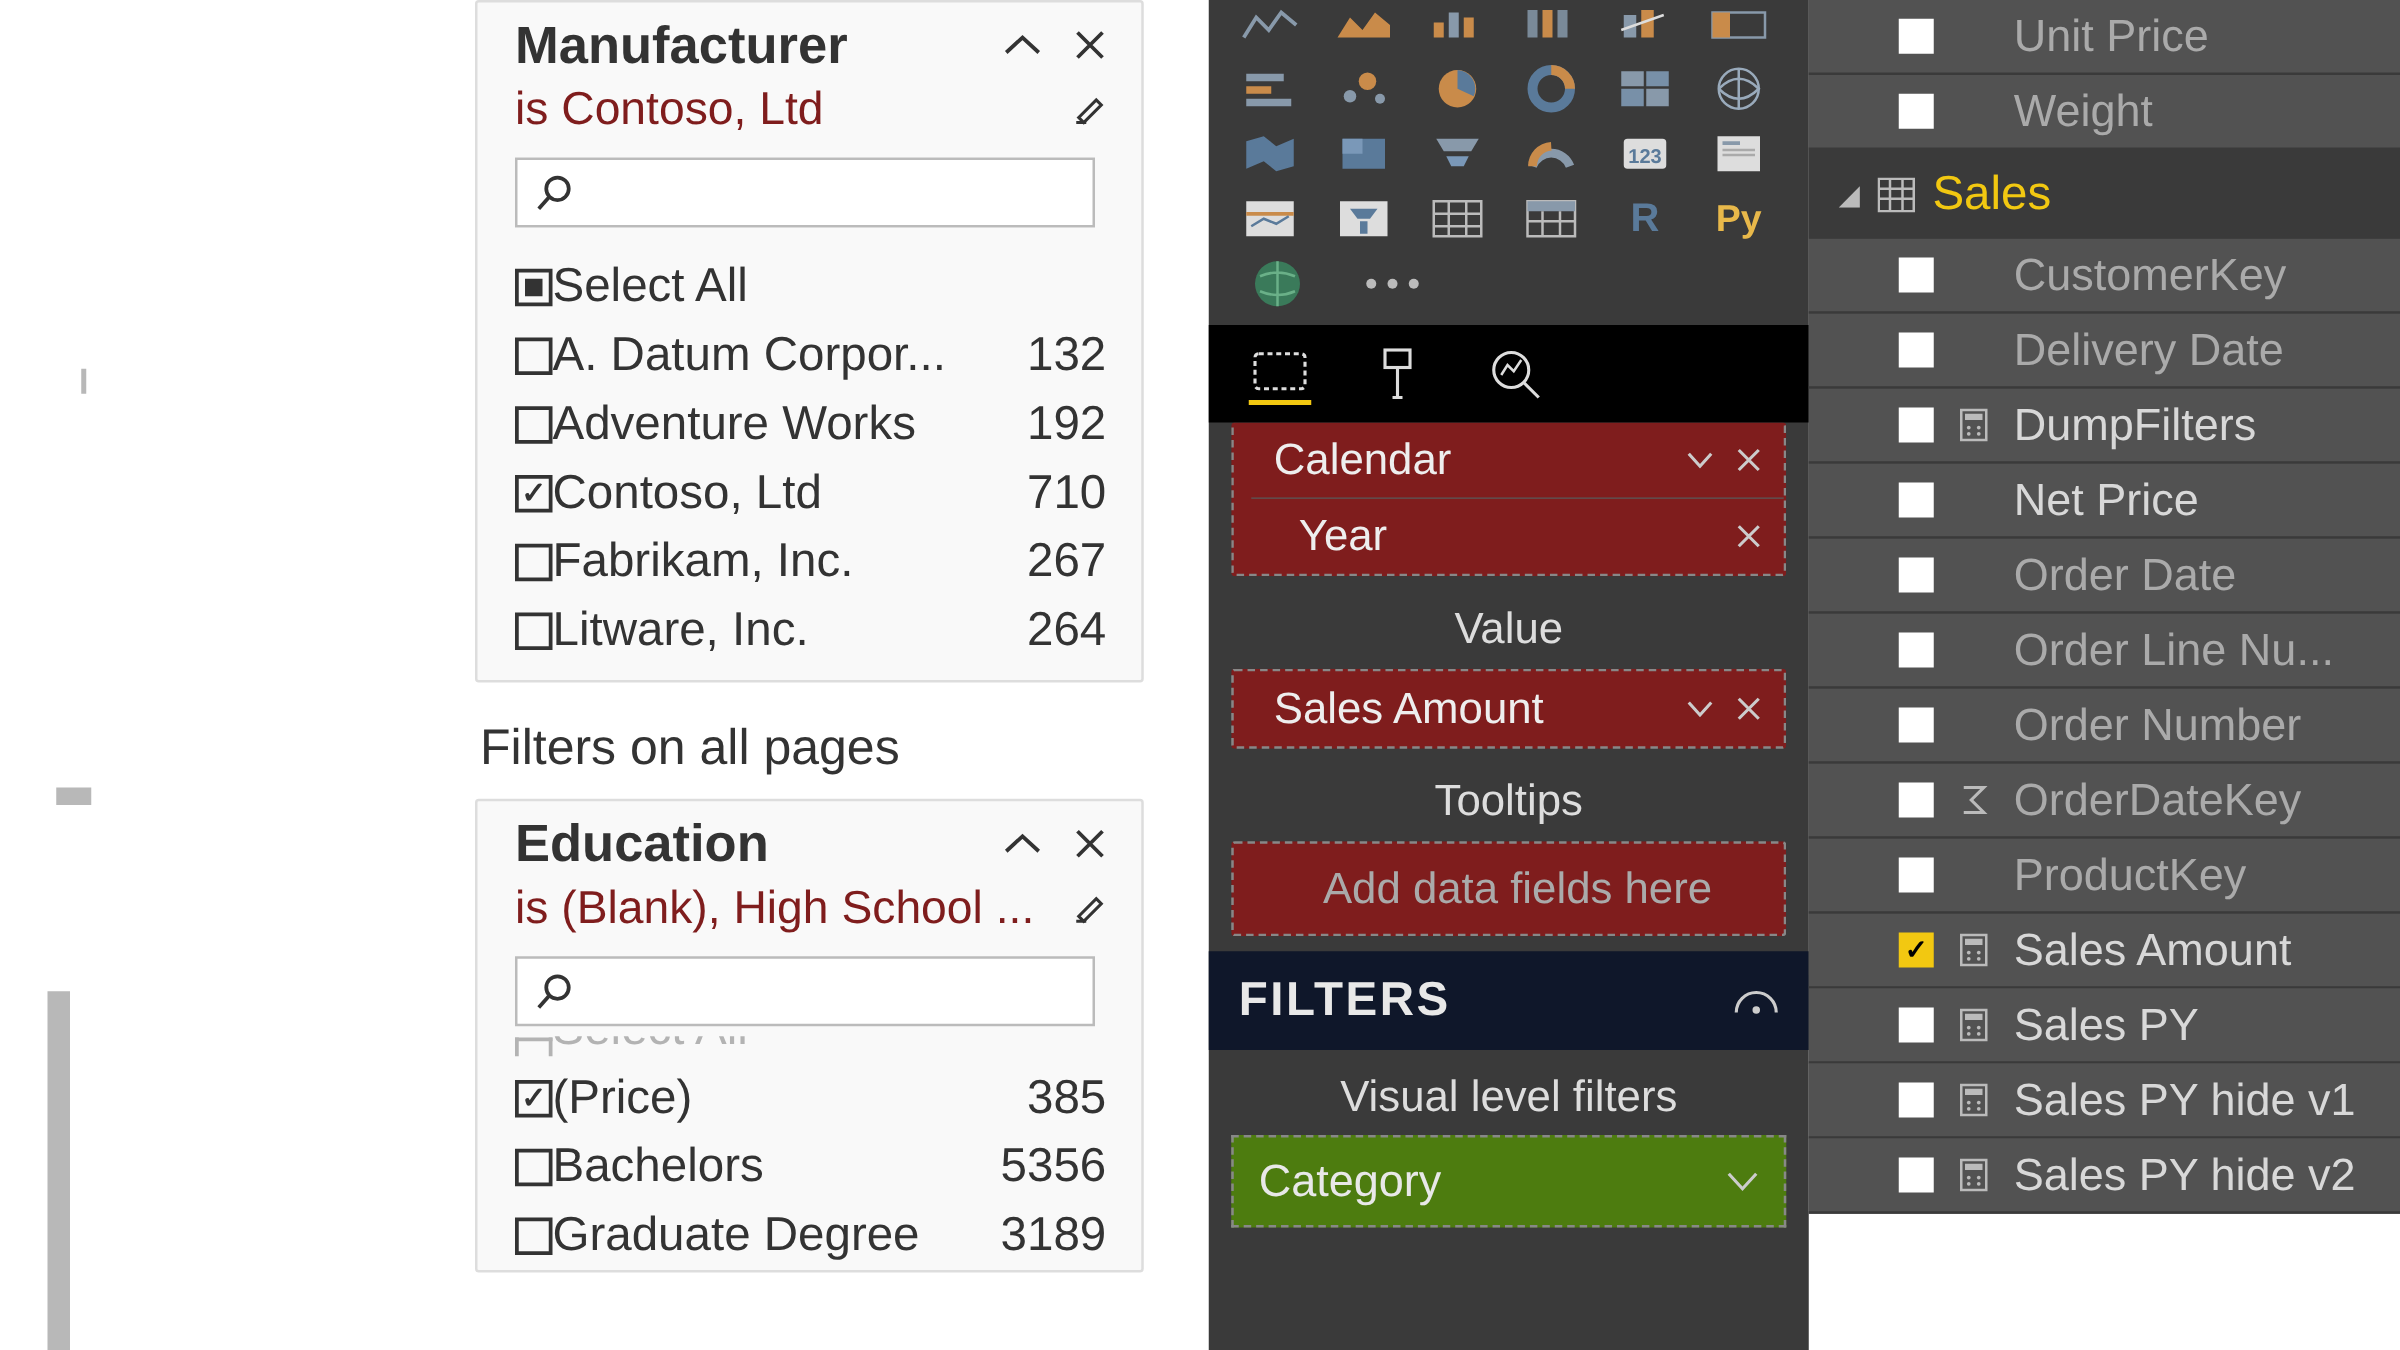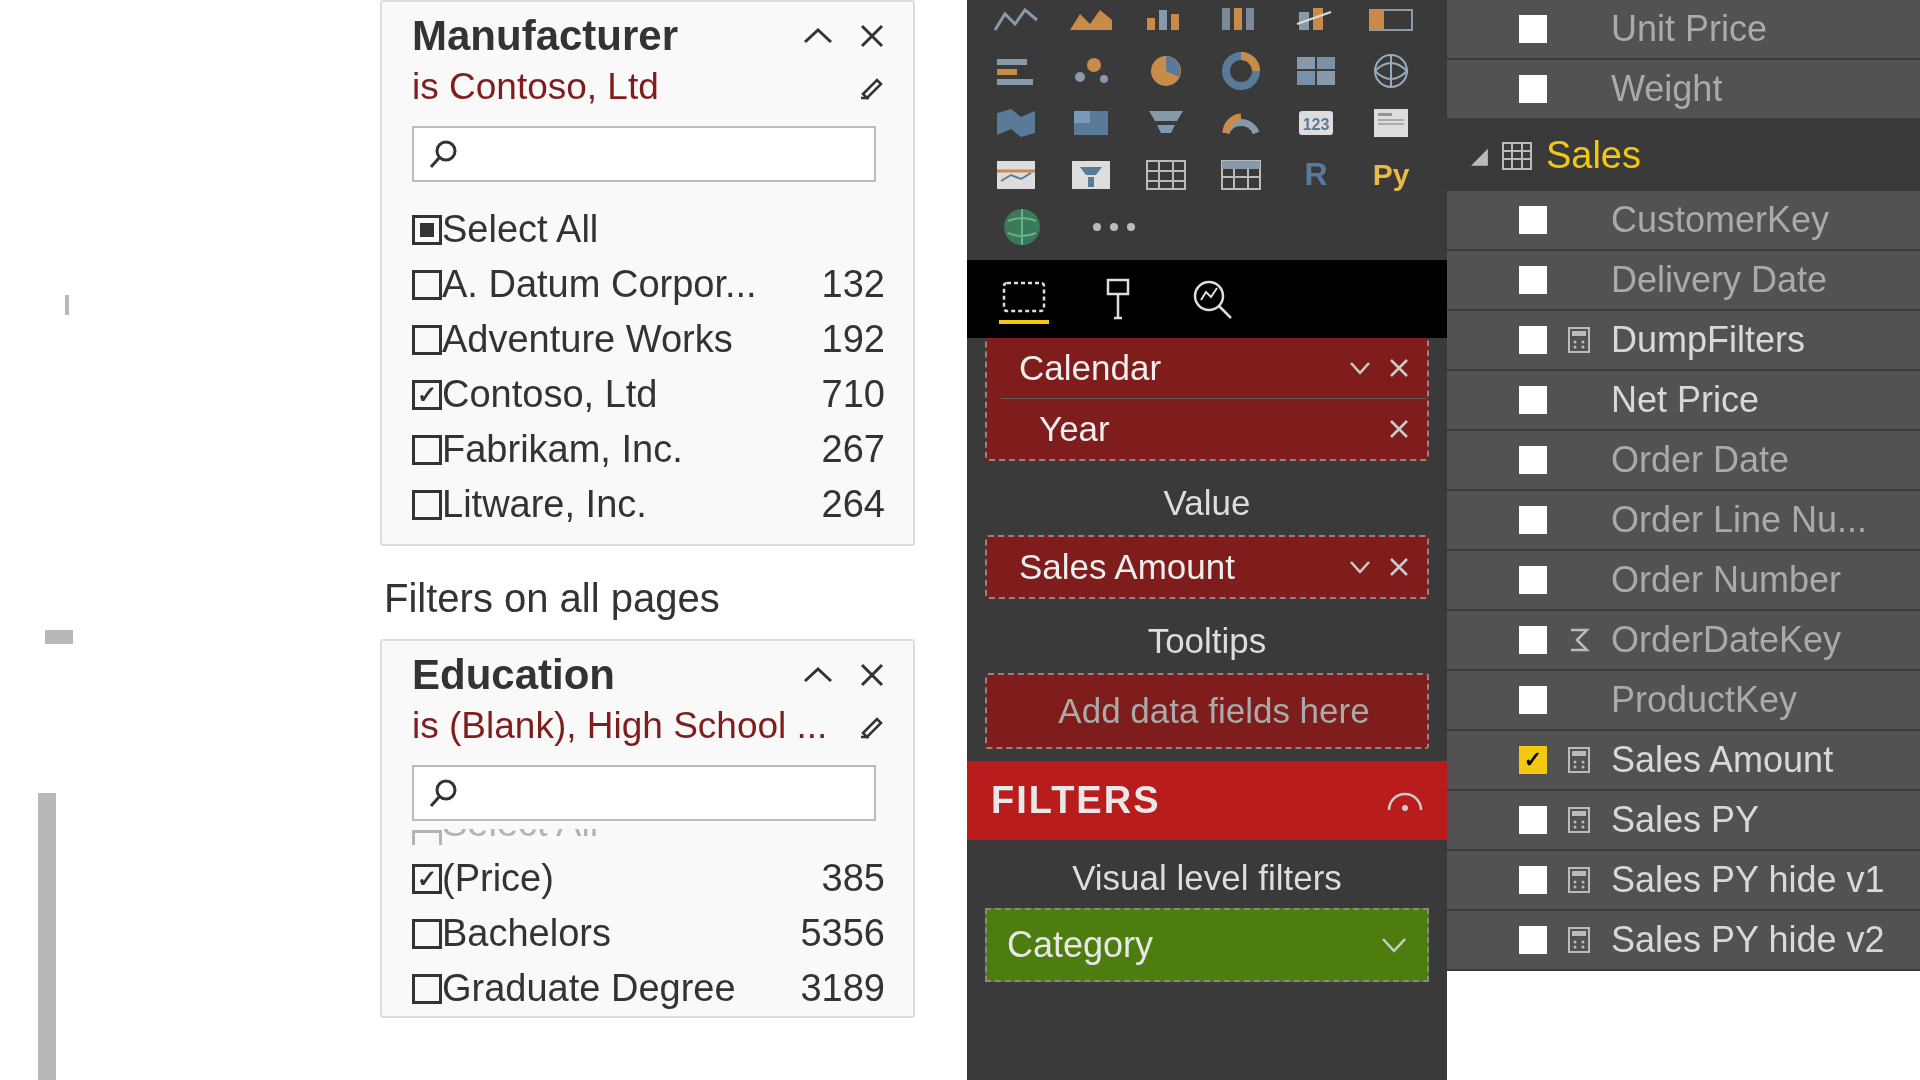--- a/index.html
+++ b/index.html
@@ -178,21 +178,21 @@
 }
 .field-pill:last-child { border-bottom: none; }
 .field-pill.child { padding-left: 38px; }
 .field-pill-icons { display: flex; gap: 18px; align-items: center; }
 .well-placeholder {
   padding: 16px 22px;
   font-size: 35px;
   color: #aaa;
 }
 .filters-header {
-  background: #b91c1c;
+  background: #0f172a;
   display: flex;
   justify-content: space-between;
   align-items: center;
   padding: 18px 24px;
   margin-top: 12px;
 }
 .filters-header-title {
   font-size: 38px;
   font-weight: 700;
   letter-spacing: 2px;

